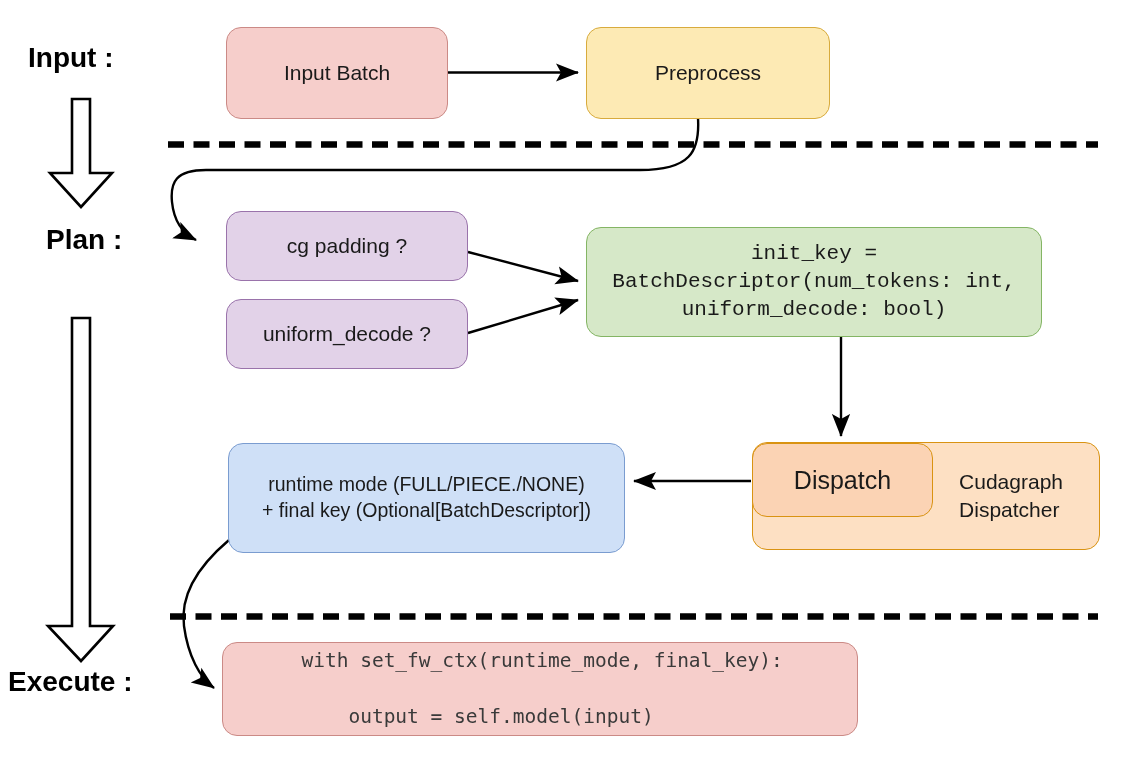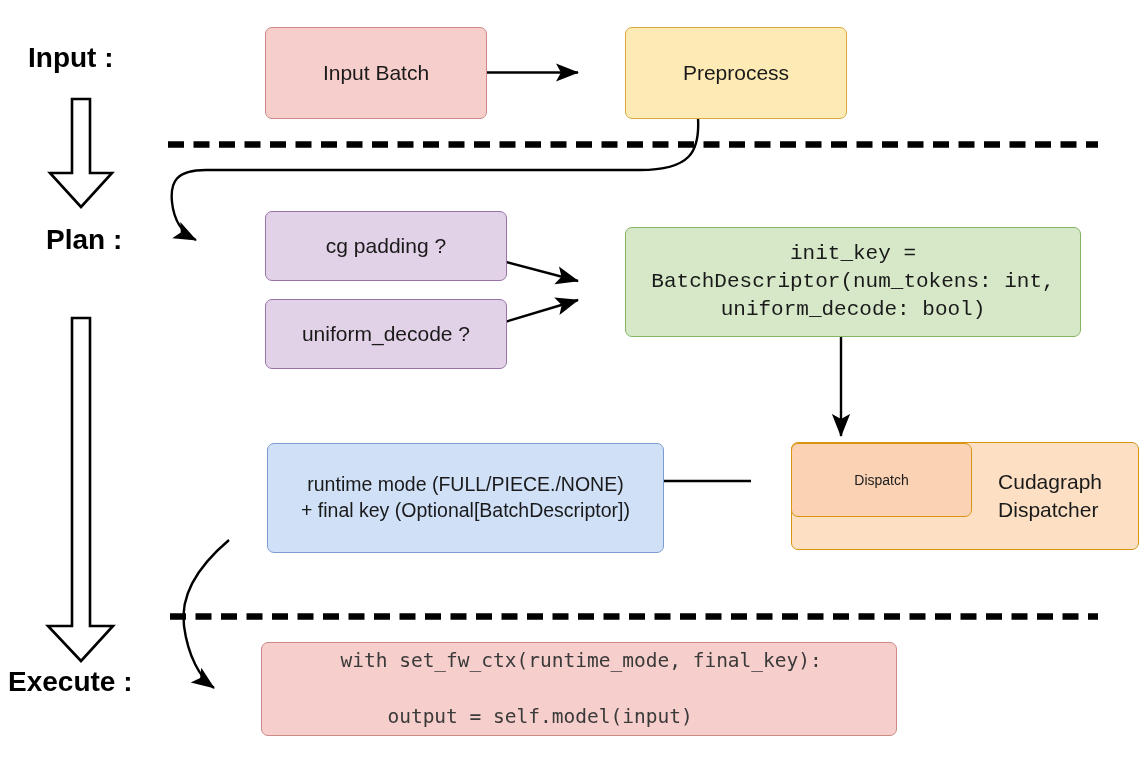--- a/index.html
+++ b/index.html
@@ -28,32 +28,31 @@
     font-family: "Liberation Sans", sans-serif;
     font-weight: bold;
     font-size: 28px;
     color: #000000;
     white-space: nowrap;
     letter-spacing: 0px;
   }
   .node {
     position: absolute;
     box-sizing: border-box;
-    border-radius: 7px;
+    border-radius: 15px;
     border: 1.6px solid;
     display: flex;
     align-items: center;
     justify-content: center;
     text-align: center;
     font-family: "Liberation Sans", sans-serif;
     font-size: 21px;
     color: #1a1a1a;
     line-height: 1.32;
     padding: 2px 8px;
-    margin-left: 39px;
   }
   .node.pink   { background: #f6cecb; border-color: #cb8a86; }
   .node.yellow { background: #fdeab4; border-color: #d8ab3d; }
   .node.purple { background: #e2d2e8; border-color: #9a73ab; }
   .node.green  { background: #d6e8c8; border-color: #84b564; }
   .node.blue   { background: #cfe0f7; border-color: #7a9cd0; }
   .node.orange-outer { background: #fde0c3; border-color: #d99312; }
   .node.orange-inner { background: #fbd3b4; border-color: #d99312; }
   .node.codebox {
     background: #f6cecb;
@@ -106,21 +105,21 @@
 
     <line x1="751" y1="481" x2="634" y2="481" stroke="#000000" stroke-width="2.4" marker-end="url(#arrowSolid)"></line>
 
     <path d="M 229 540 C 196 568, 180 596, 184 626 C 188 656, 200 678, 214 688" fill="none" stroke="#000000" stroke-width="2.4" marker-end="url(#arrowSolid)"></path>
   </svg>
 
   <div class="node pink" style="left:226px; top:27px; width:222px; height:92px;">
     <span class="node-text">Input Batch</span>
   </div>
 
-  <div class="node yellow" style="left:586px; top:27px; width:222px; height:92px;">
+  <div class="node yellow" style="left:586px; top:27px; width:244px; height:92px;">
     <span class="node-text">Preprocess</span>
   </div>
 
   <div class="node purple" style="left:226px; top:211px; width:242px; height:70px;">
     <span class="node-text">cg padding ?</span>
   </div>
 
   <div class="node purple" style="left:226px; top:299px; width:242px; height:70px;">
     <span class="node-text">uniform_decode ?</span>
   </div>
@@ -132,21 +131,21 @@
     </div>
   </div>
 
   <div class="node orange-outer" style="left:752px; top:442px; width:348px; height:108px; justify-content:flex-end; padding-right:18px;">
     <div class="node-text" style="width:auto; text-align:left; padding-right:18px;">
       <span>Cudagraph</span><br>
       <span>Dispatcher</span>
     </div>
   </div>
 
-  <div class="node orange-inner" style="left:752px; top:443px; width:181px; height:74px; font-size:14px;">
+  <div class="node orange-inner" style="left:752px; top:443px; width:181px; height:74px; font-size:25px;">
     <span class="node-text">Dispatch</span>
   </div>
 
   <div class="node blue" style="left:228px; top:443px; width:397px; height:110px; font-size:19.5px;">
     <div class="node-text">
       <span>runtime mode (FULL/PIECE./NONE)</span><br>
       <span>+ final key (Optional[BatchDescriptor])</span>
     </div>
   </div>
 

